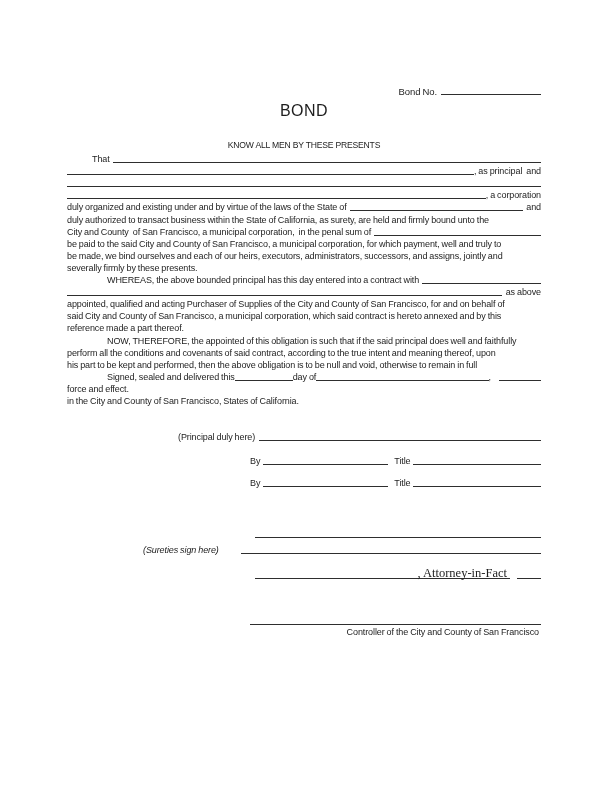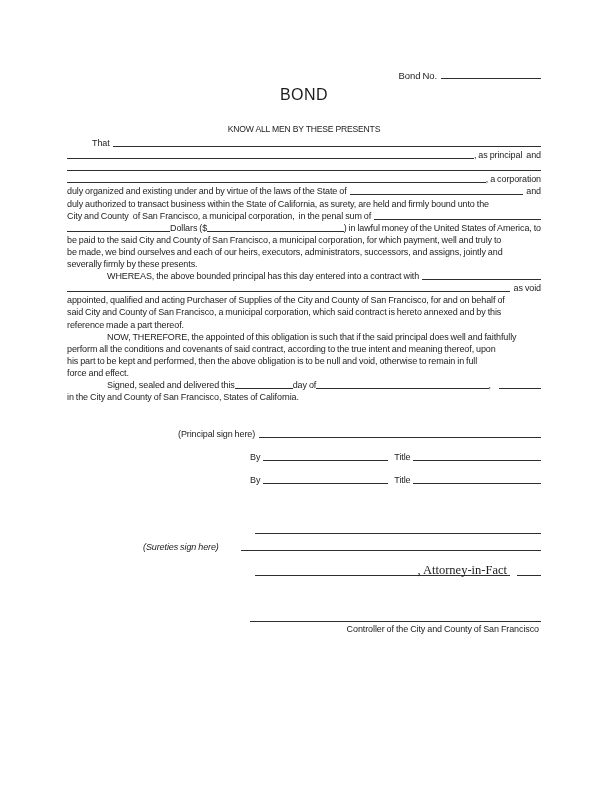--- a/index.html
+++ b/index.html
@@ -1,20 +1,20 @@
 <!DOCTYPE html>
 <html><head>
 <meta charset="utf-8">
 <style>
   html,body { margin:0; padding:0; background:#ffffff; }
   .page {
     position:relative; width:609px; height:788px; background:#ffffff;
     font-family:"Liberation Sans", sans-serif; color:#1d1d1d; overflow:hidden;
   }
-  .content { position:absolute; left:67px; top:0; width:474px; }
+  .content { position:absolute; left:67px; top:16px; width:474px; }
 
   .t  { white-space:pre; font-size:9px; letter-spacing:-0.1px; word-spacing:-0.4px; line-height:11px; }
   .row { display:flex; align-items:flex-end; height:12.1px; overflow:hidden; }
   .bl { border-bottom:1px solid #2e2e2e; align-self:flex-end; margin-bottom:2px; flex:1 1 auto; min-width:8px; height:1px; }
   .fx { flex:0 0 auto; }
   .sp { flex:0 0 auto; height:1px; }
 
   .bond-row { display:flex; align-items:flex-end; height:12px; margin-top:69px; }
   .title { text-align:center; font-size:16px; line-height:24px; margin-top:2px; font-weight:400; letter-spacing:0.5px; }
   .subtitle { text-align:center; font-size:8.6px; letter-spacing:-0.2px; line-height:12px;margin-top:16px; }
@@ -86,26 +86,20 @@
       <div class="row">
         <span class="t">duly authorized to transact business within the State of California, as surety, are held and firmly bound unto the</span>
       </div>
 
       <div class="row">
         <span class="t">City and County  of San Francisco, a municipal corporation,  in the penal sum of</span>
         <span class="sp" style="width:3px"></span>
         <span class="bl"></span>
       </div>
 
-      <div class="row">
-        <span class="bl fx" style="width:103px"></span>
-        <span class="t">Dollars ($</span>
-        <span class="bl"></span>
-        <span class="t">) in lawful money of the United States of America, to</span>
-      </div>
 
       <div class="row">
         <span class="t">be paid to the said City and County of San Francisco, a municipal corporation, for which payment, well and truly to</span>
       </div>
 
       <div class="row">
         <span class="t">be made, we bind ourselves and each of our heirs, executors, administrators, successors, and assigns, jointly and</span>
       </div>
 
       <div class="row">
@@ -114,21 +108,21 @@
 
       <div class="row">
         <span class="sp" style="width:40px"></span>
         <span class="t">WHEREAS, the above bounded principal has this day entered into a contract with</span>
         <span class="sp" style="width:3px"></span>
         <span class="bl"></span>
       </div>
 
       <div class="row">
         <span class="bl"></span>
-        <span class="t" style="margin-left:4px">as void</span>
+        <span class="t" style="margin-left:4px">as above</span>
       </div>
 
       <div class="row">
         <span class="t">appointed, qualified and acting Purchaser of Supplies of the City and County of San Francisco, for and on behalf of</span>
       </div>
 
       <div class="row">
         <span class="t">said City and County of San Francisco, a municipal corporation, which said contract is hereto annexed and by this</span>
       </div>
 
@@ -140,46 +134,46 @@
         <span class="sp" style="width:40px"></span>
         <span class="t">NOW, THEREFORE, the appointed of this obligation is such that if the said principal does well and faithfully</span>
       </div>
 
       <div class="row">
         <span class="t">perform all the conditions and covenants of said contract, according to the true intent and meaning thereof, upon</span>
       </div>
 
       <div class="row">
         <span class="t">his part to be kept and performed, then the above obligation is to be null and void, otherwise to remain in full</span>
-      </div>
-
-      <div class="row">
-        <span class="t">force and effect.</span>
       </div>
 
       <div class="row">
         <span class="sp" style="width:40px"></span>
         <span class="t">Signed, sealed and delivered this</span>
         <span class="bl fx" style="width:58px"></span>
         <span class="t">day of</span>
         <span class="bl"></span>
         <span class="t">,</span>
         <span class="sp" style="width:8px"></span>
         <span class="bl fx" style="width:42px"></span>
       </div>
 
       <div class="row">
+        <span class="t">force and effect.</span>
+      </div>
+
+      <div class="row">
         <span class="t">in the City and County of San Francisco, States of California.</span>
       </div>
 
     </div>
 
     <div class="row sig-principal">
       <span class="sp" style="width:111px"></span>
-      <span class="t">(Principal sign here)</span>
+      <span class="t">(Principal duly here)</span>
       <span class="sp" style="width:4px"></span>
       <span class="bl"></span>
     </div>
 
     <div class="row sig-by1">
       <span class="sp" style="width:183px"></span>
       <span class="t">By</span>
       <span class="sp" style="width:3px"></span>
       <span class="bl fx" style="width:125px"></span>
       <span class="sp" style="width:6px"></span>

